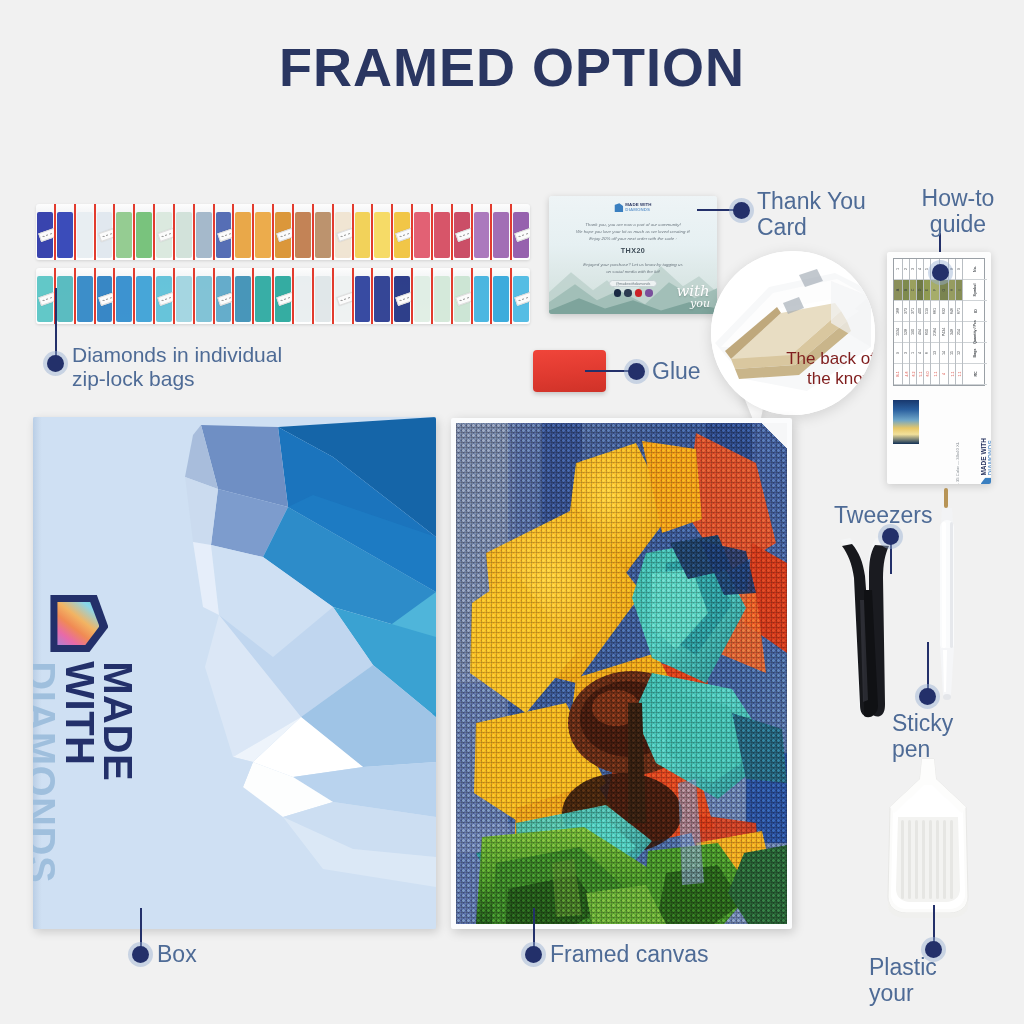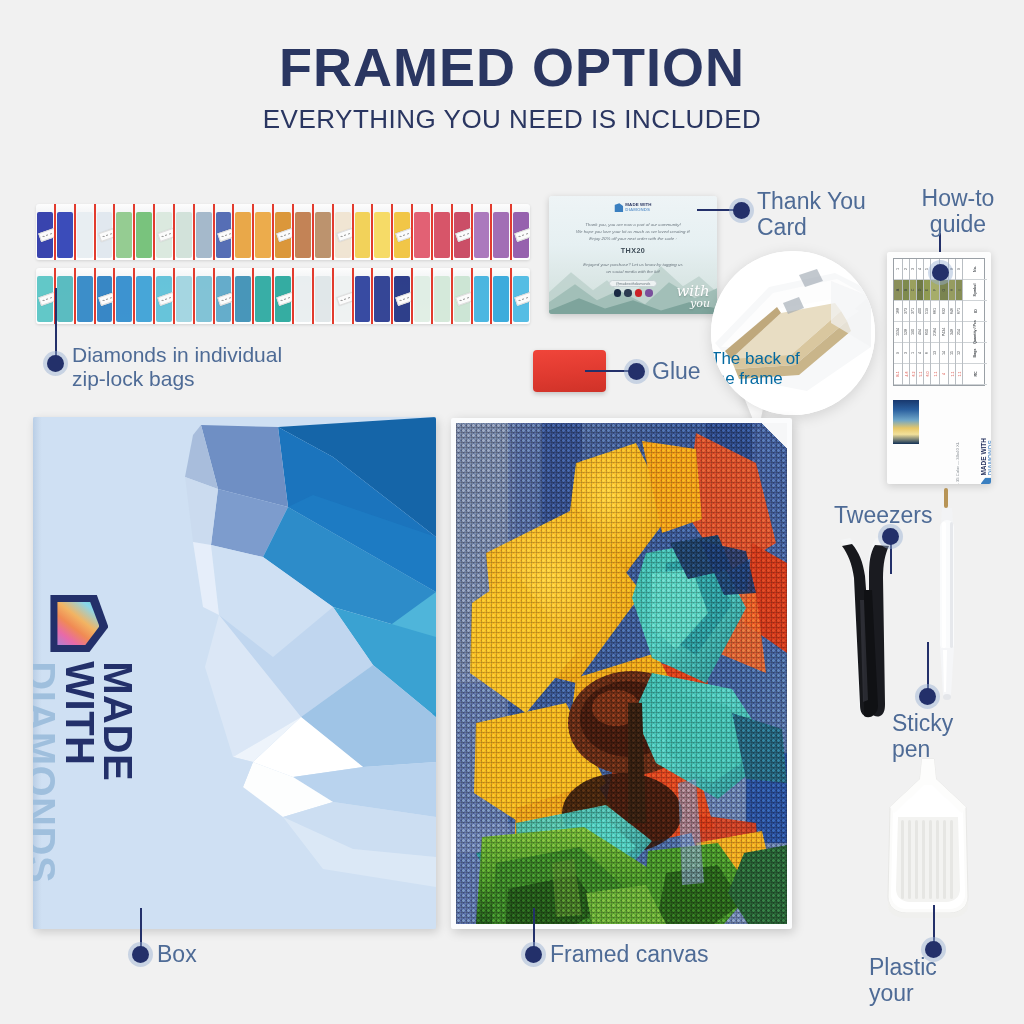--- a/index.html
+++ b/index.html
@@ -113,21 +113,21 @@
   }
   .bubble-tail {
     position: absolute; width: 0; height: 0;
     border-left: 17px solid transparent; border-right: 9px solid transparent;
     border-top: 42px solid #ffffff;
     filter: drop-shadow(0 3px 5px rgba(0,0,0,.10));
   }
   .bubble-cap { position: absolute; left: 0; top: 0; width: 100%; height: 100%; }
   .bubble-txt {
     position: absolute; left: 0; bottom: 26px; width: 100%;
-    text-align: left; color: #0369a1; font-size: 17px; line-height: 1.18;
+    text-align: right; color: #7f1d1d; font-size: 17px; line-height: 1.18;
   }
 
   
   .guide {
     position: absolute; background: #fdfdfd; border-radius: 2px;
     box-shadow: 0 2px 8px rgba(0,0,0,.16); overflow: hidden;
   }
   .guide-tbl { position: absolute; left: 6px; top: 6px; right: 6px; height: 128px;
                border: .5px solid #9aa0a6; background: #fff; display: flex; }
   .gcol { flex: 1 1 auto; border-right: .5px solid #b9bec3; position: relative; }
@@ -215,21 +215,20 @@
   .tweezers { position: absolute; }
   .pen { position: absolute; }
   .tray { position: absolute; }
 </style>
 </head>
 <body>
 
 <div id="stage">
 
   <div class="title">FRAMED OPTION</div>
-  <div class="subtitle">EVERYTHING YOU NEED IS INCLUDED</div>
 
   <div class="bagstrip" id="strip-top" style="left:36px; top:204px; width:494px; height:56px;">
       <div class="bag">
         <div class="beads" style="background-color: rgb(42, 54, 168);"></div>
         <div class="bagtag"></div>
       </div>
       <div class="bag">
         <div class="beads" style="background-color: rgb(45, 63, 181);"></div>
       </div>
       <div class="bag">
@@ -462,21 +461,21 @@
       <path d="M20 108 L70 62 L124 52 L130 60 L80 104 L44 112 Z" fill="#e8ddc3"></path>
       <path d="M20 108 L80 104 L130 60 L136 70 L84 114 L24 118 Z" fill="#d9c79f"></path>
       <path d="M24 118 L84 114 L136 70 L140 80 L88 124 L28 128 Z" fill="#c9b58a"></path>
       <path d="M14 100 L66 56 L70 62 L20 108 Z" fill="#bfa87c"></path>
       <path d="M88 24 L106 18 L112 30 L94 36 Z" fill="#9aa3ad" opacity=".6"></path>
       <path d="M72 52 L88 46 L93 57 L77 63 Z" fill="#9aa3ad" opacity=".6"></path>
       <path d="M120 30 L160 46 L160 96 L120 72 Z" fill="#f2f3f5" opacity=".7"></path>
     </svg>
     <div class="bubble-txt">
       <div>The back of</div>
-      <div>the frame</div>
+      <div>the know</div>
     </div>
   </div>
 
   <div class="lead v" style="left:939px; top:233px; height:38px;"></div>
   <div class="callout big" style="left:893px; top:186px; width:130px; text-align:center;">
     <div>How-to</div>
     <div>guide</div>
   </div>
 
   <div class="guide" style="left:887px; top:252px; width:104px; height:232px;">

